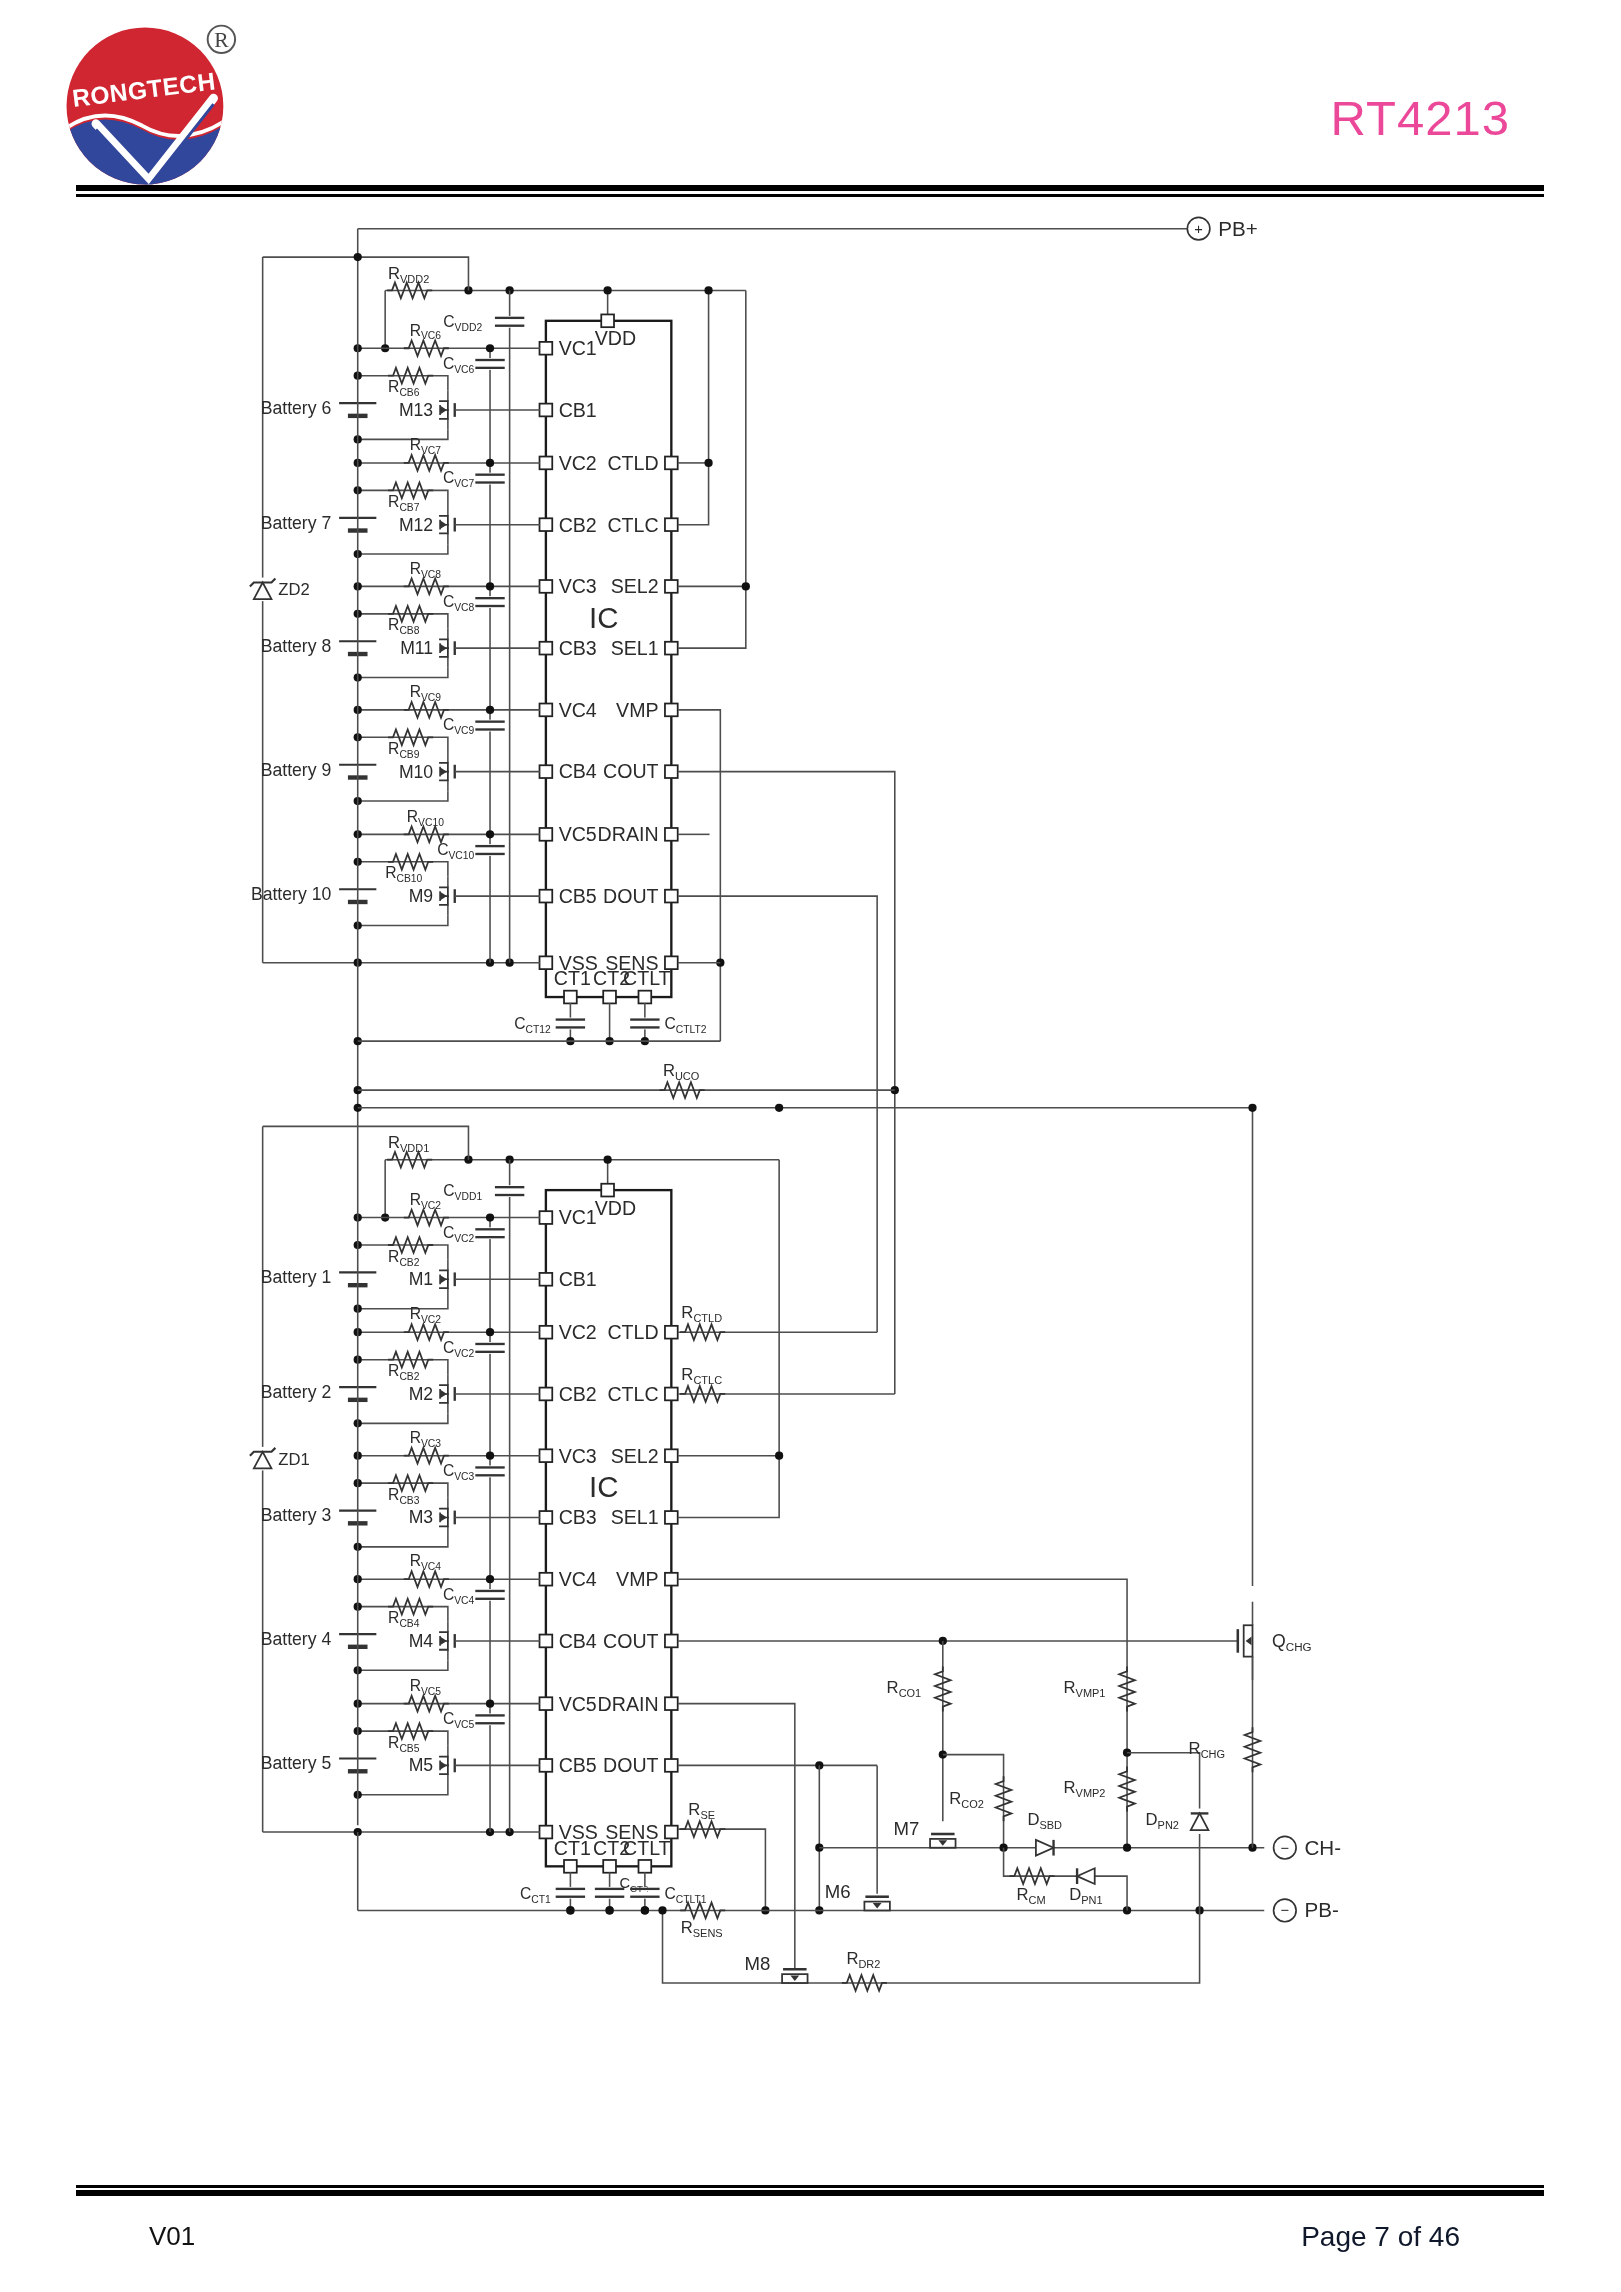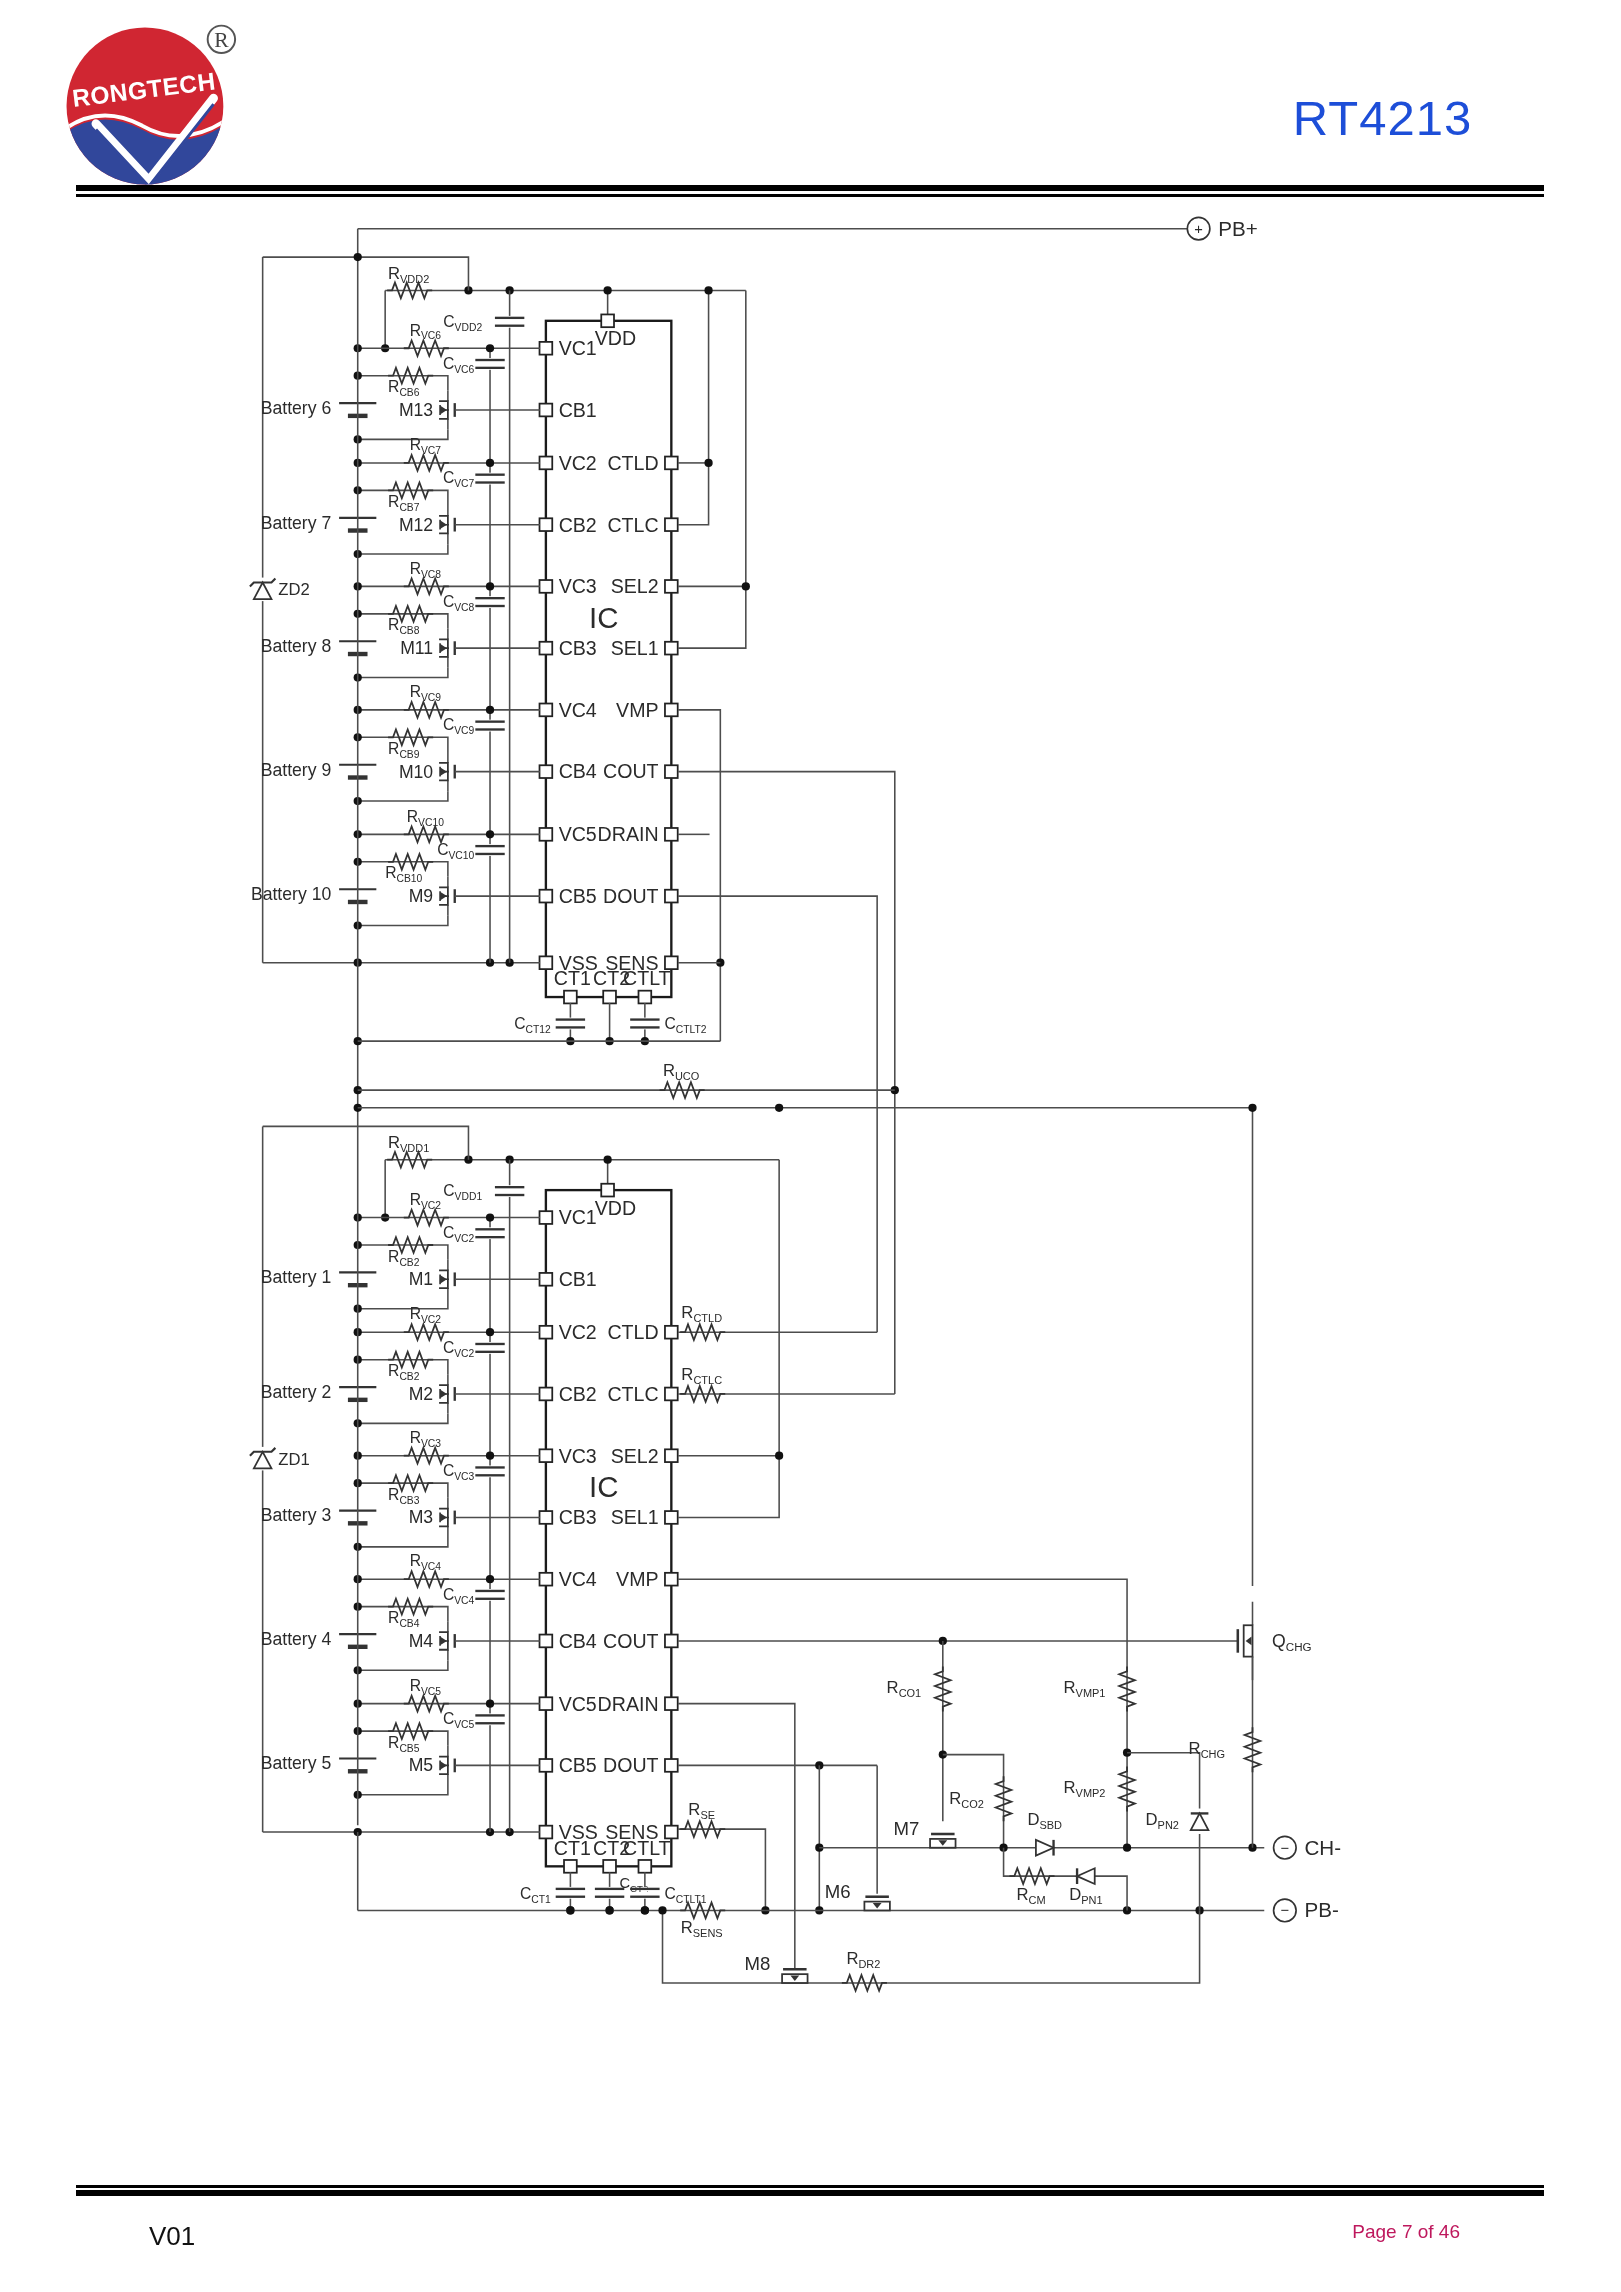--- a/index.html
+++ b/index.html
@@ -1,25 +1,25 @@
 <!DOCTYPE html>
 <html><head>
 <meta charset="utf-8">
 <style>
   html,body{margin:0;padding:0;background:#ffffff;}
   body{font-family:"Liberation Sans","DejaVu Sans",sans-serif;}
   .page{position:relative;width:1621px;height:2293px;background:#fff;overflow:hidden;}
-  .hdr-title{position:absolute;top:90px;left:1255px;width:255px;text-align:center;
-    font-size:49px;color:#1d4ed8;letter-spacing:1px;font-weight:500;}
+  .hdr-title{position:absolute;top:90px;left:1255px;width:255px;text-align:right;
+    font-size:49px;color:#ec4899;letter-spacing:1px;font-weight:500;}
   .rule{position:absolute;left:76px;width:1468px;background:#000;}
   .cap{position:absolute;top:2039px;left:0;width:1621px;text-align:center;font-size:26.5px;color:#111;}
   .foot-v{position:absolute;top:2221px;left:149px;font-size:26px;color:#111;}
   .foot-link{position:absolute;top:2235px;left:0;width:1621px;text-align:center;font-size:22.5px;}
   .foot-link a{color:#0000dd;text-decoration:underline;cursor:pointer;}
-  .foot-page{position:absolute;top:2221px;left:1264px;width:196px;text-align:right;font-size:19px;color:#be185d;}
+  .foot-page{position:absolute;top:2221px;left:1264px;width:196px;text-align:right;font-size:28px;color:#0f172a;}
   svg text{fill:#2b2b2b;}
 </style>
 </head>
 <body>
 
 <div class="page">
 
   <svg style="position:absolute;left:39px;top:7.8px" width="255" height="196" viewBox="0 0 260 200">
     <defs>
         <clipPath id="logoclip">

